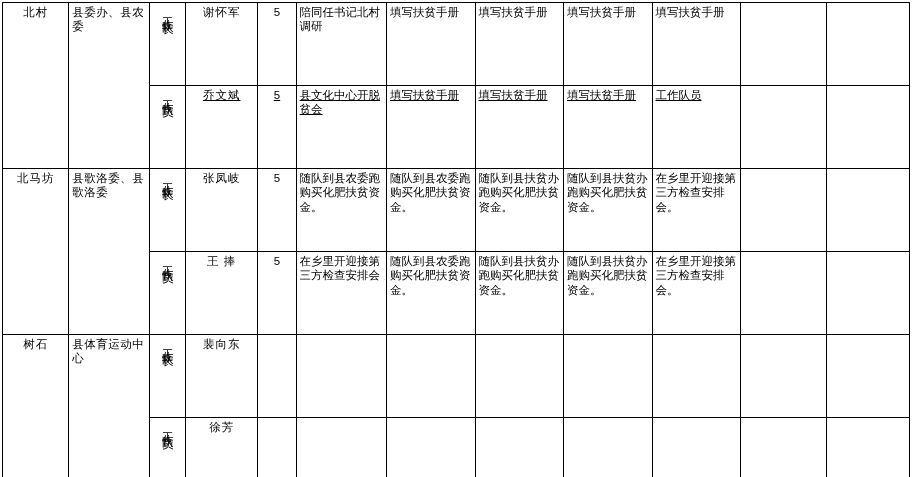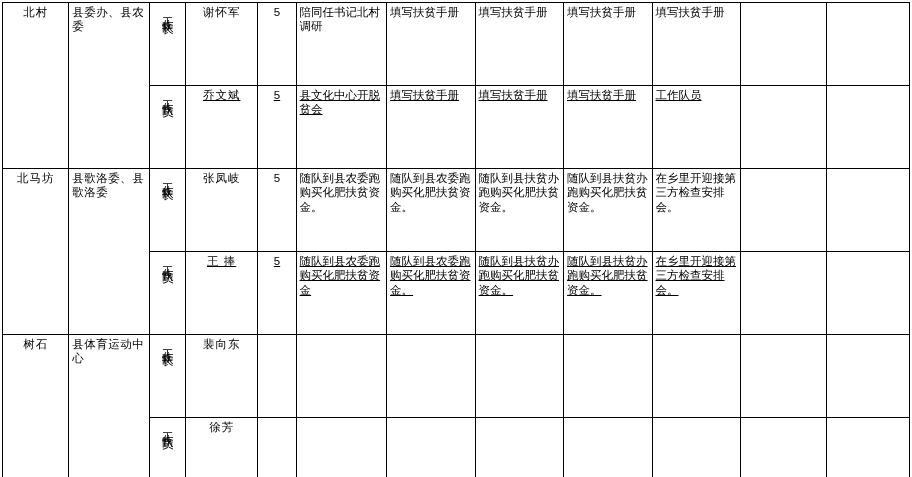--- a/index.html
+++ b/index.html
@@ -93,21 +93,21 @@
     vertical-align: top;
     font-size: 11.5px;
     line-height: 1.28;
   }
   .cell-empty { }
 
   
   tr.r1 td { height: 78px; }
   tr.r2 td { height: 78px; text-decoration: underline; }
   tr.r3 td { height: 78px; }
-  tr.r4 td { height: 78px; text-decoration: underline; }
+  tr.r4 td { height: 78px; }
   tr.r5 td { height: 78px; }
   tr.r6 td { height: 78px; }
 </style>
 </head>
 <body>
 
 <div class="sheet">
   <table class="grid">
     <colgroup>
       <col class="c-village">
@@ -163,21 +163,21 @@
         <td class="cell-task">随队到县扶贫办跑购买化肥扶贫资金。</td>
         <td class="cell-task">随队到县扶贫办跑购买化肥扶贫资金。</td>
         <td class="cell-task">在乡里开迎接第三方检查安排会。</td>
         <td class="cell-task cell-empty"></td>
         <td class="cell-task cell-empty"></td>
       </tr>
       <tr class="r4">
         <td class="cell-role"><span class="vert">工作队员</span></td>
         <td class="cell-name">王 捧</td>
         <td class="cell-days">5</td>
-        <td class="cell-task">随队到县农委跑购买化肥扶贫资金</td>
+        <td class="cell-task">在乡里开迎接第三方检查安排会</td>
         <td class="cell-task">随队到县农委跑购买化肥扶贫资金。</td>
         <td class="cell-task">随队到县扶贫办跑购买化肥扶贫资金。</td>
         <td class="cell-task">随队到县扶贫办跑购买化肥扶贫资金。</td>
         <td class="cell-task">在乡里开迎接第三方检查安排会。</td>
         <td class="cell-task cell-empty"></td>
         <td class="cell-task cell-empty"></td>
       </tr>
 
       <tr class="r5">
         <td class="cell-village" rowspan="2">树石</td>

